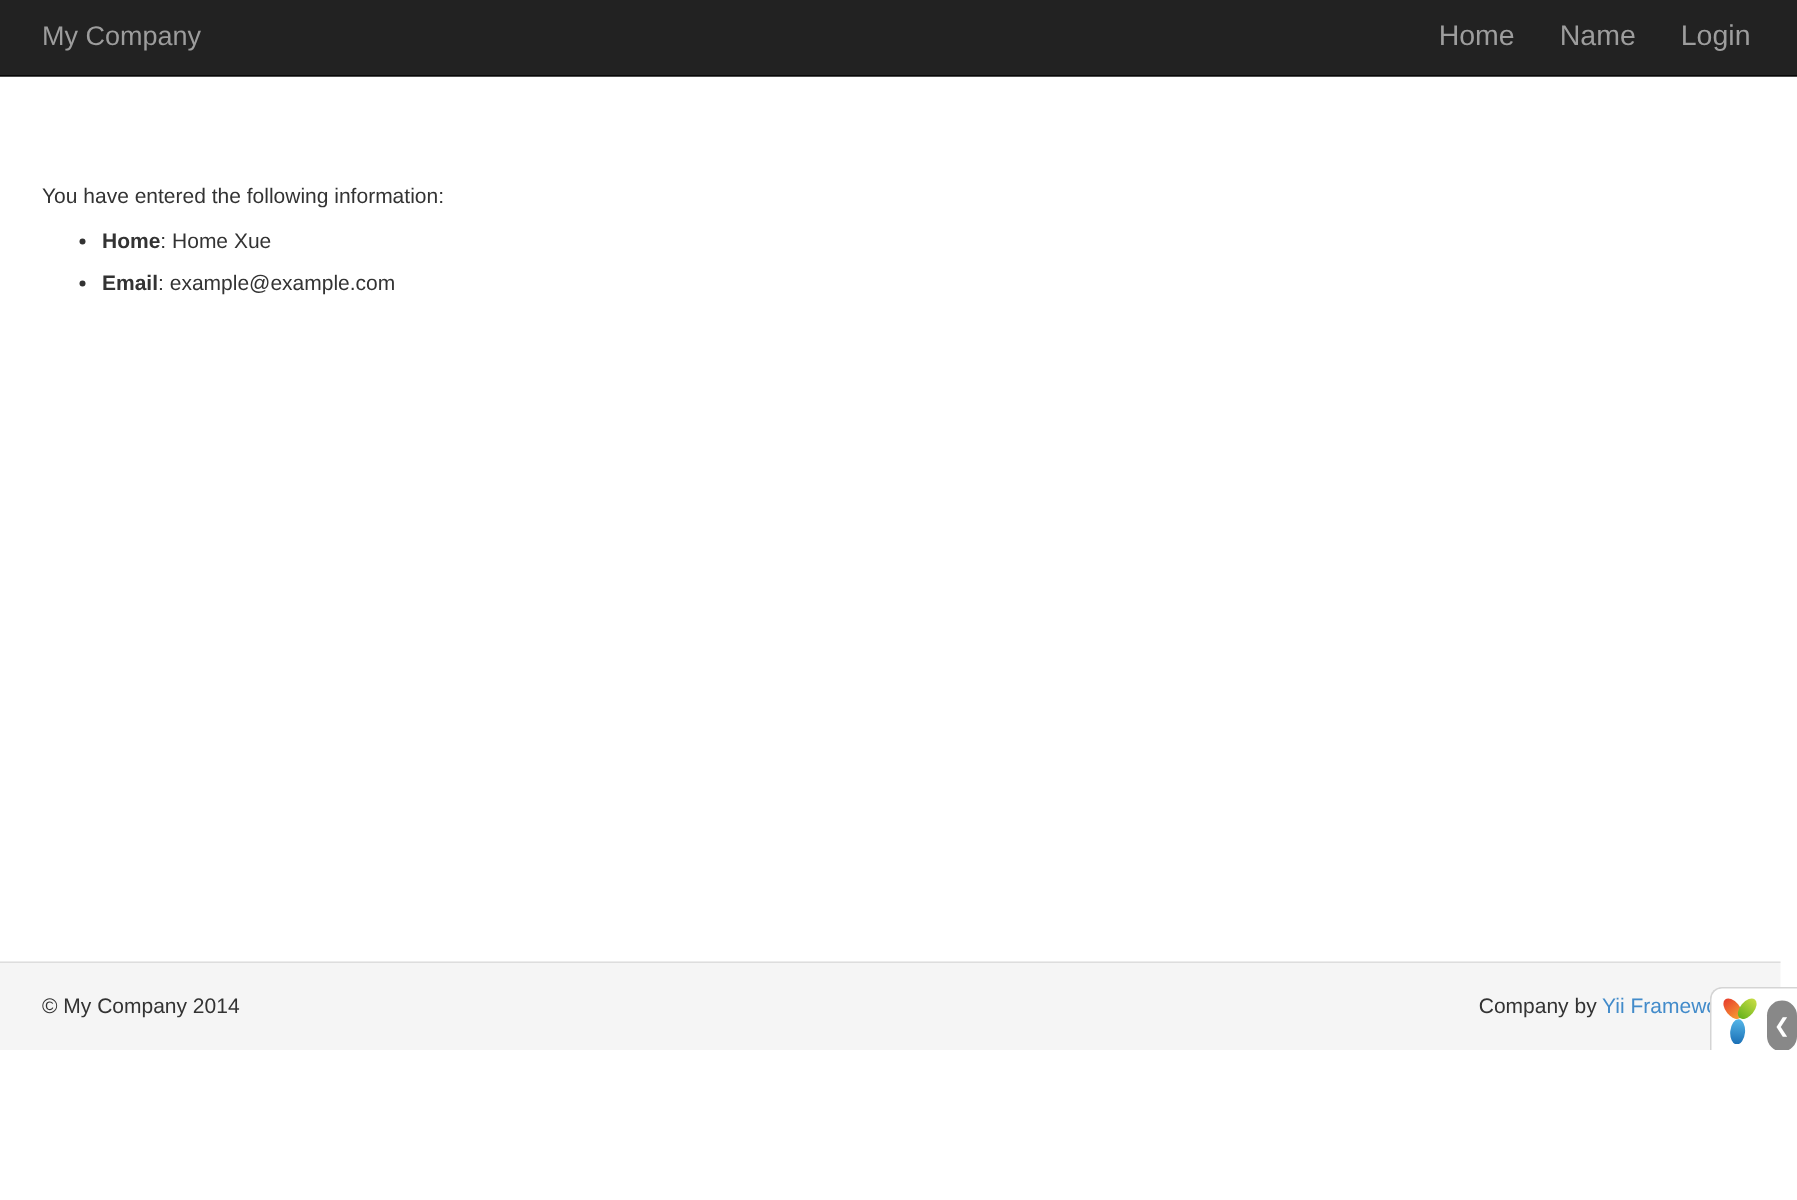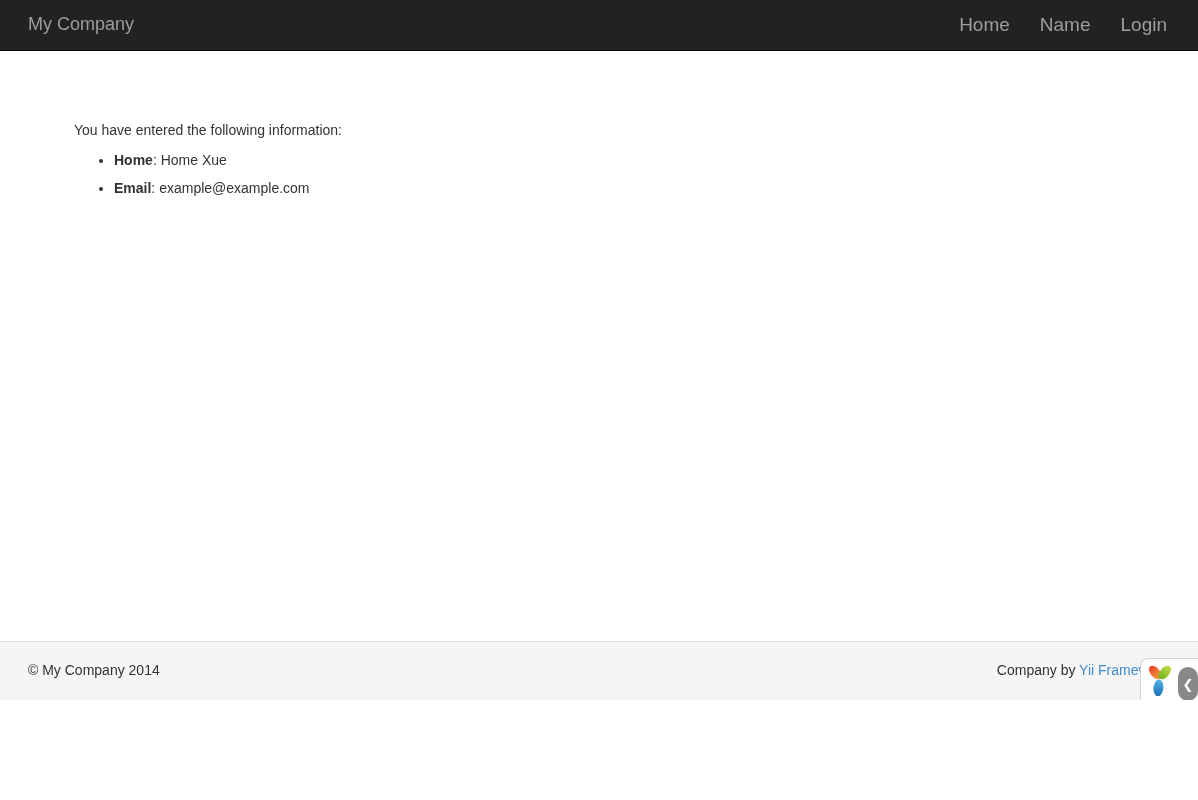--- a/index.html
+++ b/index.html
@@ -46,30 +46,30 @@
     display: block;
     color: #9d9d9d;
     font-size: 19px;
     line-height: 50px;
     padding: 0 15px;
     text-decoration: none;
     cursor: pointer;
   }
 
   
-  .content { padding: 70px 28px 0 28px; margin-left: 46px; }
+  .content { padding: 70px 28px 0 28px; }
   .intro { margin: 0 0 10px 0; }
   .info-list { margin: 0 0 10px 0; padding-left: 40px; }
   .info-item { margin-bottom: 8px; }
   .info-label { font-weight: bold; }
 
   
   .footer {
     position: absolute;
-    left: 0; right: 0; bottom: 0;
+    left: 0; right: 11px; bottom: 0;
     height: 59px;
     box-sizing: border-box;
     background: #f5f5f5;
     border-top: 1px solid #ddd;
     padding: 19px 30px 0 28px;
   }
   .footer p { margin: 0; }
   .pull-left { float: left; }
   .pull-right { float: right; white-space: nowrap; }
   .link { color: #428bca; text-decoration: none; cursor: pointer; }

